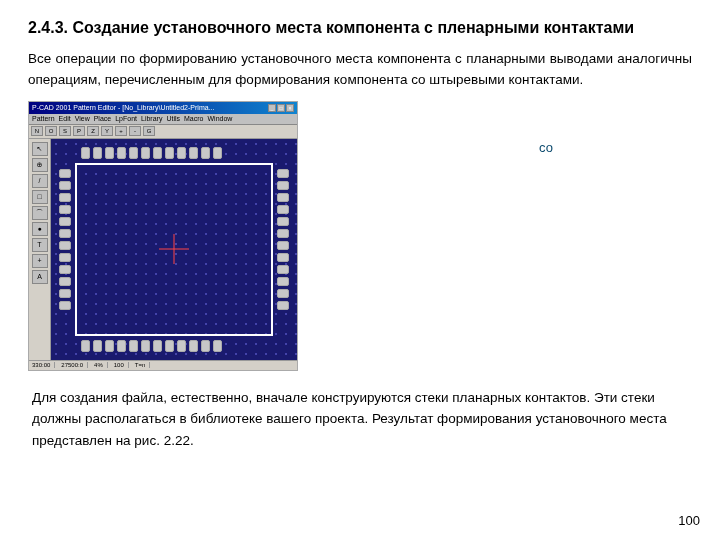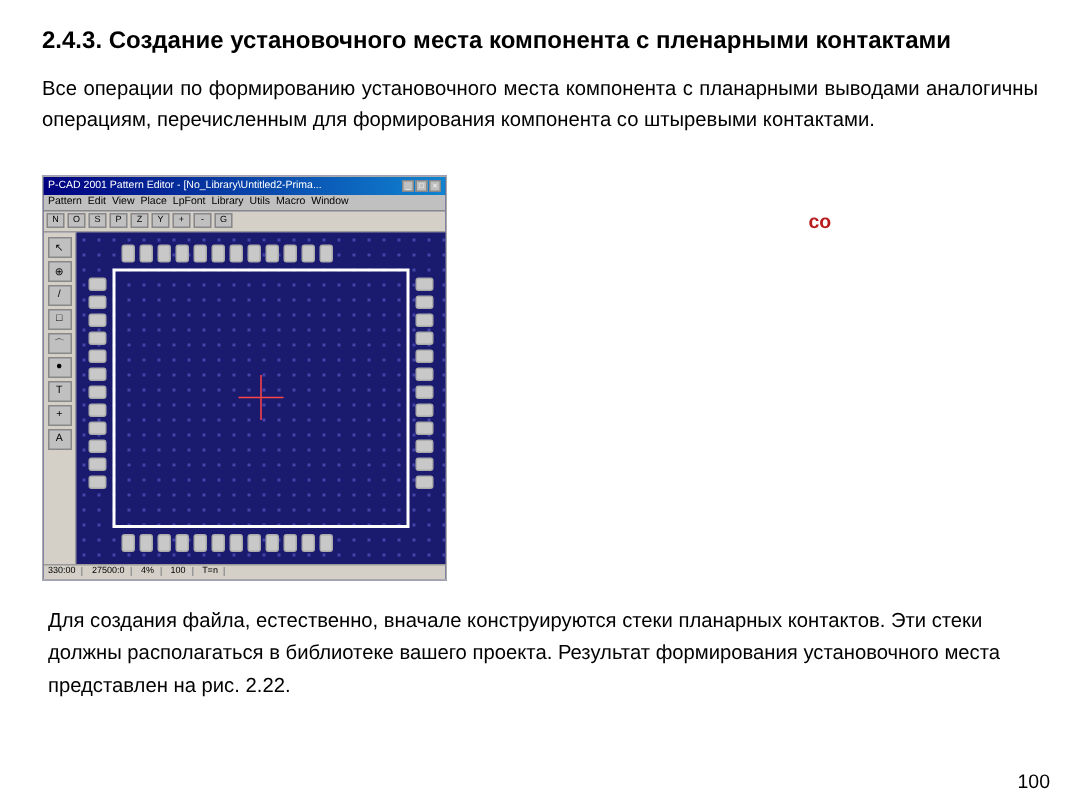--- a/index.html
+++ b/index.html
@@ -23,21 +23,21 @@
     .title {
       font-size: 16px;
       font-weight: bold;
       margin-bottom: 10px;
       line-height: 1.3;
     }
     .body-text {
       font-size: 13.5px;
       line-height: 1.55;
       text-align: justify;
-      margin-bottom: 26px;
+      margin-bottom: 10px;
     }
     .content-area {
       display: flex;
       flex-direction: column;
       gap: 16px;
       margin-top: 6px;
     }
     .screenshot-box {
       flex: 0 0 270px;
       width: 270px;
@@ -255,22 +255,22 @@
       bottom: 12px;
       right: 20px;
       font-size: 13px;
       color: #000;
     }
     .co-label {
       position: absolute;
       top: 140px;
       left: 539px;
       font-size: 13px;
-      color: #b91c1c;
-      font-weight: bold;
+      color: #0c4a6e;
+      font-weight: normal;
     }
   </style>
 </head>
 <body>
 
 <div class="page">
   <div class="title">2.4.3. Создание установочного места компонента с пленарными контактами</div>
   <div class="body-text">Все операции по формированию установочного места компонента с планарными выводами аналогичны операциям, перечисленным для формирования компонента со штыревыми контактами.</div>
 
   <div class="content-area">

